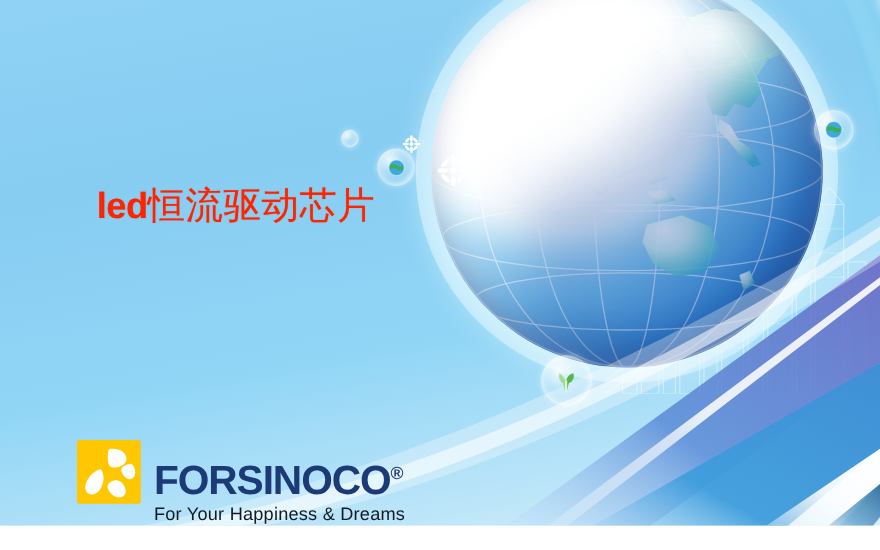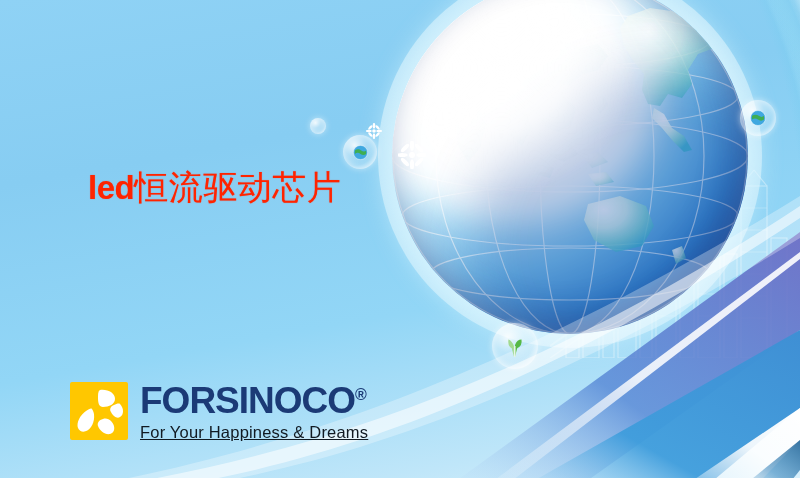--- a/index.html
+++ b/index.html
@@ -177,35 +177,35 @@
     justify-content: center;
   }
   .brand {
     color: #1b3a76;
     font-family: "Liberation Sans", sans-serif;
     font-weight: bold;
     font-size: 37px;
     letter-spacing: -1px;
     line-height: 1;
     white-space: nowrap;
+    margin-top: 36px;
   }
   .brand sup {
     font-size: 16px;
     vertical-align: super;
     letter-spacing: 0;
   }
   .tagline {
     color: #111a22;
     font-family: "Liberation Sans", sans-serif;
     font-size: 16.5px;
     letter-spacing: 0.2px;
     line-height: 1;
     margin-top: 5px;
     white-space: nowrap;
-    text-decoration: underline;
   }
 </style>
 </head>
 <body>
 
 <div id="banner">
 
   <div class="layer sweep sweep-a"></div>
   <div class="layer sweep sweep-b"></div>
   <div class="layer sweep sweep-c"></div>

